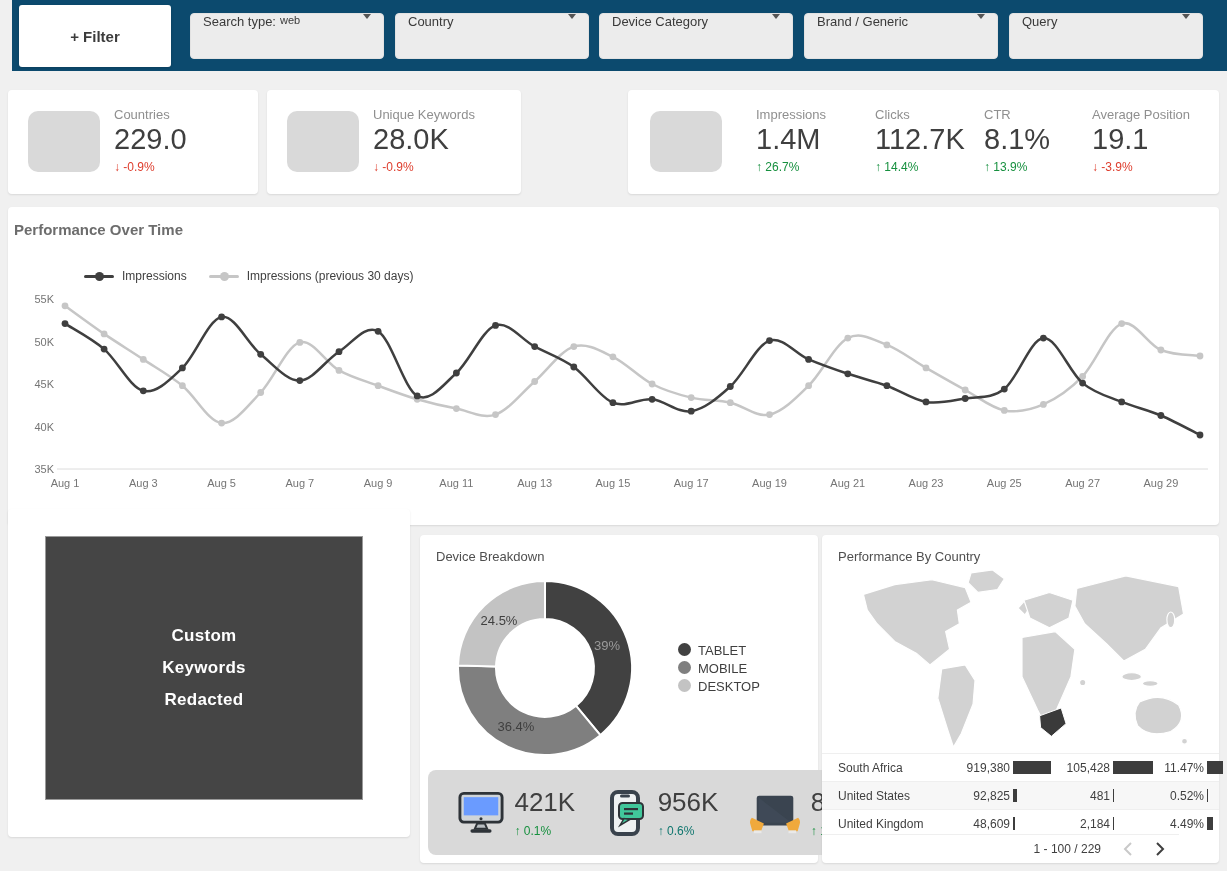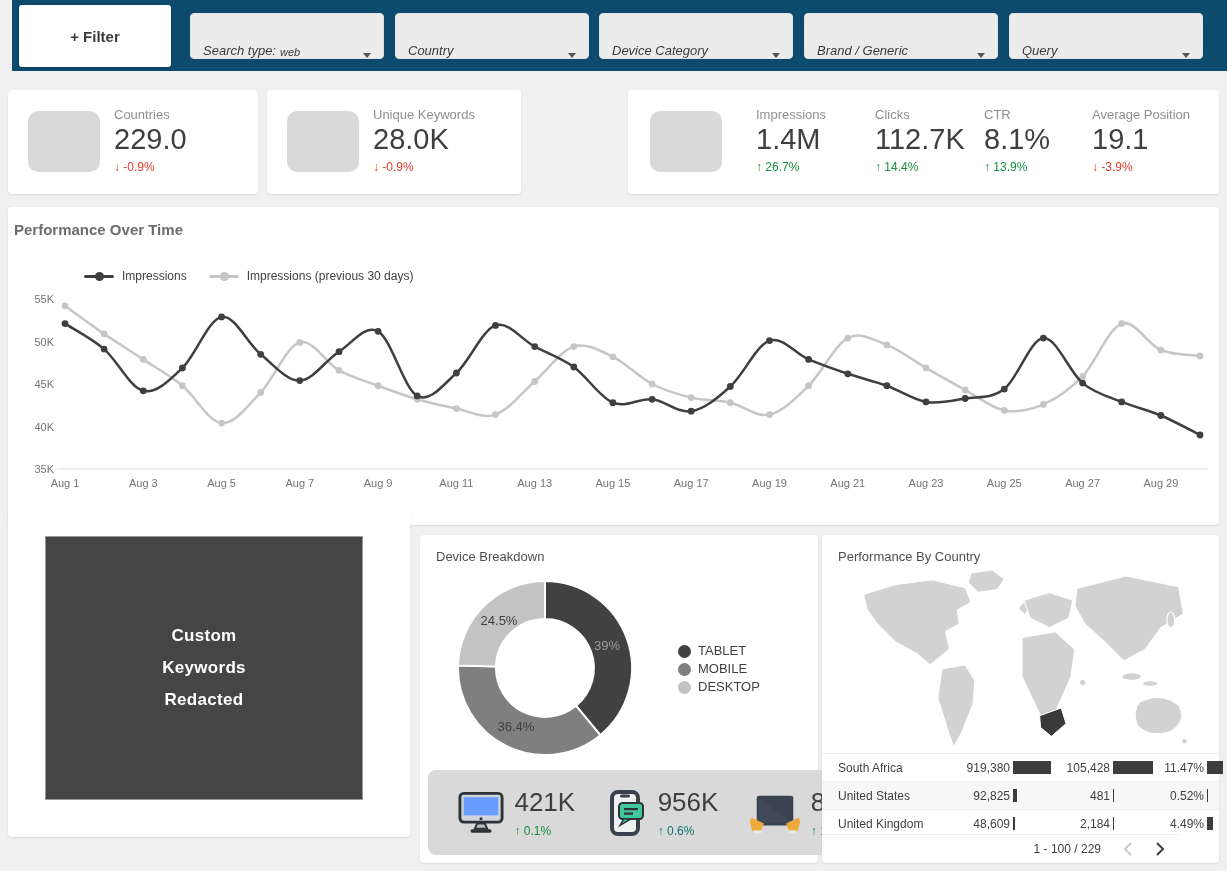--- a/index.html
+++ b/index.html
@@ -5,22 +5,22 @@
   html,body{margin:0;padding:0;background:#e9e9e9;}
   .stage{position:relative;width:1227px;height:871px;background:#f0f0f0;
          font-family:"Liberation Sans",sans-serif;overflow:hidden;}
 
   
   .topbar{position:absolute;left:12px;top:0;width:1227px;height:71px;background:#0c4a6e;}
   .filter-card{position:absolute;left:7px;top:5px;width:152px;height:62px;background:#fff;
     border-radius:3px;box-shadow:0 1px 3px rgba(0,0,0,.18);display:flex;align-items:center;
     justify-content:center;font-size:15px;font-weight:bold;color:#3c3c3c;cursor:pointer;}
   .dropdown{position:absolute;top:13px;width:194px;height:46px;background:#ececec;
-    border:1px solid #e2e2e2;border-radius:4px;display:flex;align-items:flex-end;
-    padding:0 12px;box-sizing:border-box;cursor:pointer;font-style:italic;}
+    border:1px solid #e2e2e2;border-radius:4px;display:flex;align-items:flex-start;
+    padding:0 12px;box-sizing:border-box;cursor:pointer;}
   .dd-label{font-size:13px;color:#3a3a3a;white-space:nowrap;}
   .dd-value{font-size:11px;color:#3a3a3a;margin-left:4px;}
   .dd-arrow{margin-left:auto;width:0;height:0;border-left:4px solid transparent;
     border-right:4px solid transparent;border-top:5px solid #555;}
 
   
   .card{position:absolute;background:#fff;border-radius:4px;box-shadow:0 1px 2px rgba(0,0,0,.10);}
   #card-countries{left:8px;top:90px;width:250px;height:104px;}
   #card-keywords{left:267px;top:90px;width:254px;height:104px;}
   #card-metrics{left:628px;top:90px;width:591px;height:104px;}
@@ -45,21 +45,21 @@
   #card-custom{left:8px;top:509px;width:402px;height:328px;}
   .dark-box{position:absolute;left:37px;top:27px;width:318px;height:264px;background:#454545;
     border:1px solid #9a9a9a;box-sizing:border-box;display:flex;flex-direction:column;
     align-items:center;justify-content:center;gap:12px;}
   .dark-line{color:#fff;font-weight:bold;font-size:17px;letter-spacing:.3px;}
 
   
   #card-device{left:420px;top:535px;width:398px;height:328px;}
   #donut-chart{position:absolute;left:0;top:0;}
   .d-legend{position:absolute;left:258px;top:108px;display:flex;flex-direction:column;gap:3px;}
-  .d-leg-item{display:flex;align-items:flex-end;gap:7px;font-size:13px;color:#3f3f3f;cursor:pointer;}
+  .d-leg-item{display:flex;align-items:flex-start;gap:7px;font-size:13px;color:#3f3f3f;cursor:pointer;}
   .d-dot{width:13px;height:13px;border-radius:50%;}
   .d-strip{position:absolute;left:8px;top:235px;width:450px;height:85px;background:#d9d9d9;
     border-radius:8px;display:flex;align-items:center;justify-content:space-evenly;}
   .dstat{display:flex;align-items:center;gap:10px;}
   .dstat-value{font-size:26px;color:#3f3f3f;}
   .dstat-delta{font-size:12px;margin-top:6px;}
 
   
   #card-country{left:822px;top:535px;width:397px;height:328px;}
   #world-map{position:absolute;left:30px;top:32px;}

